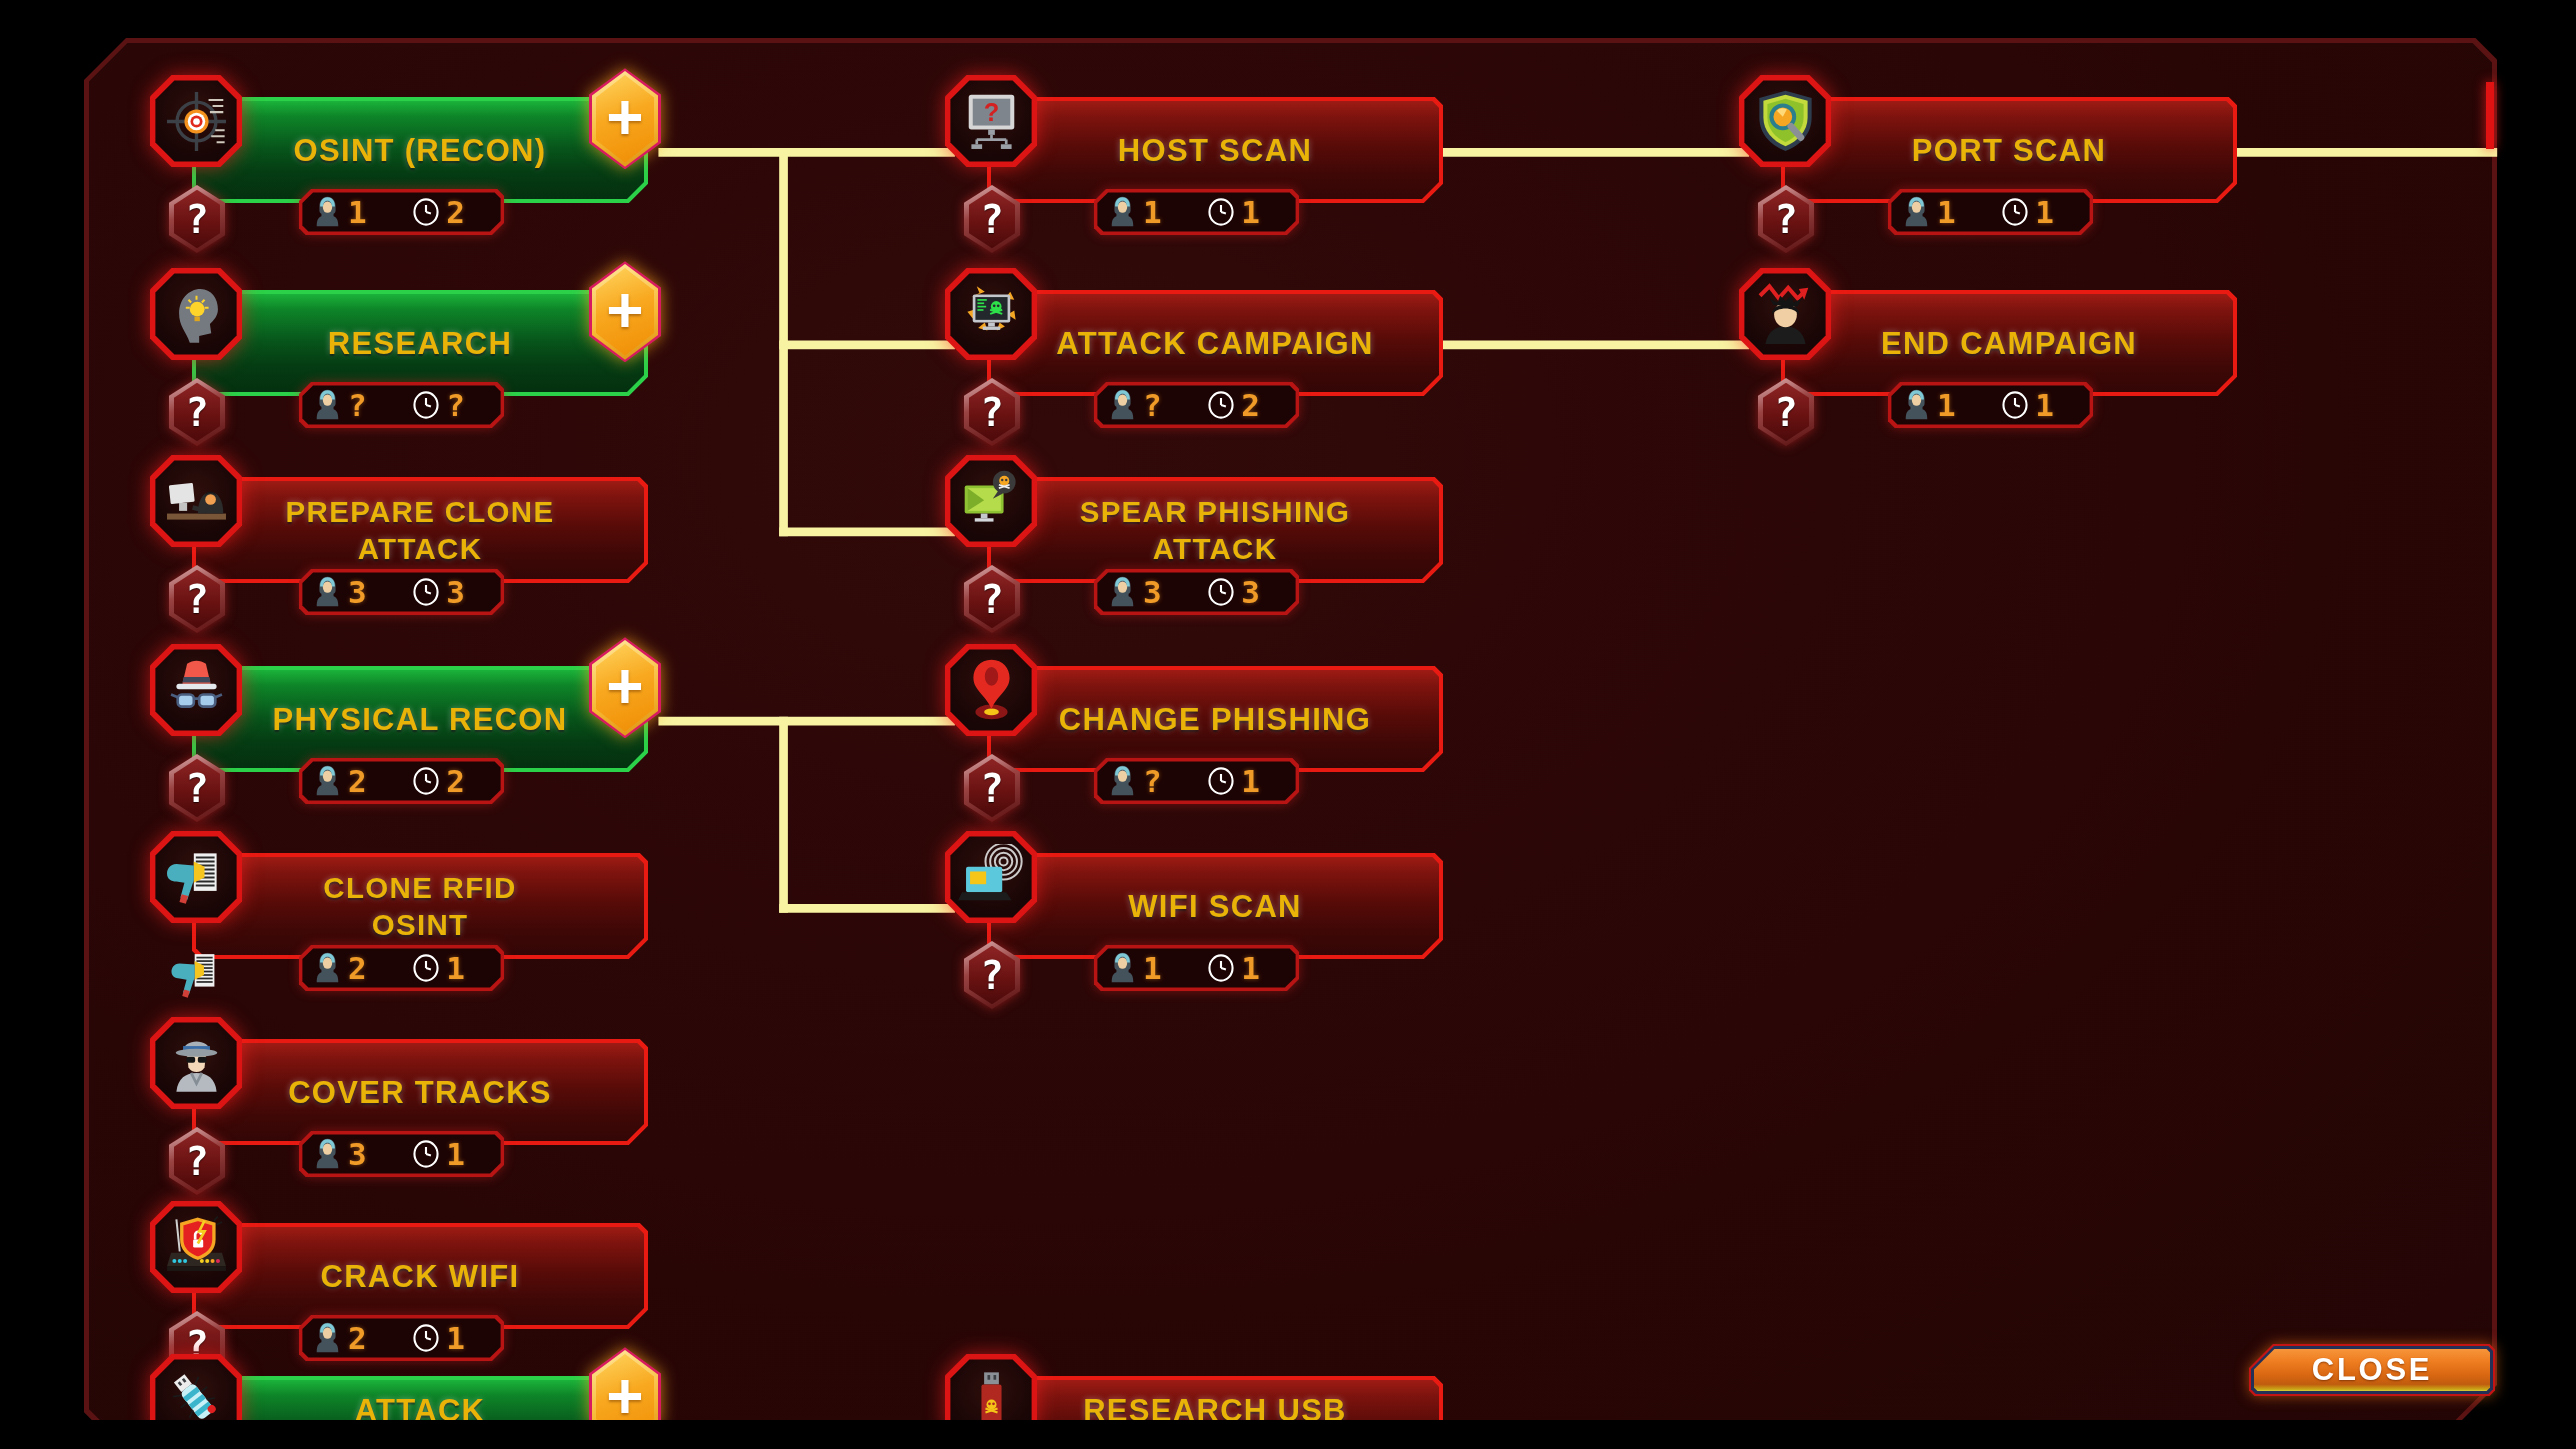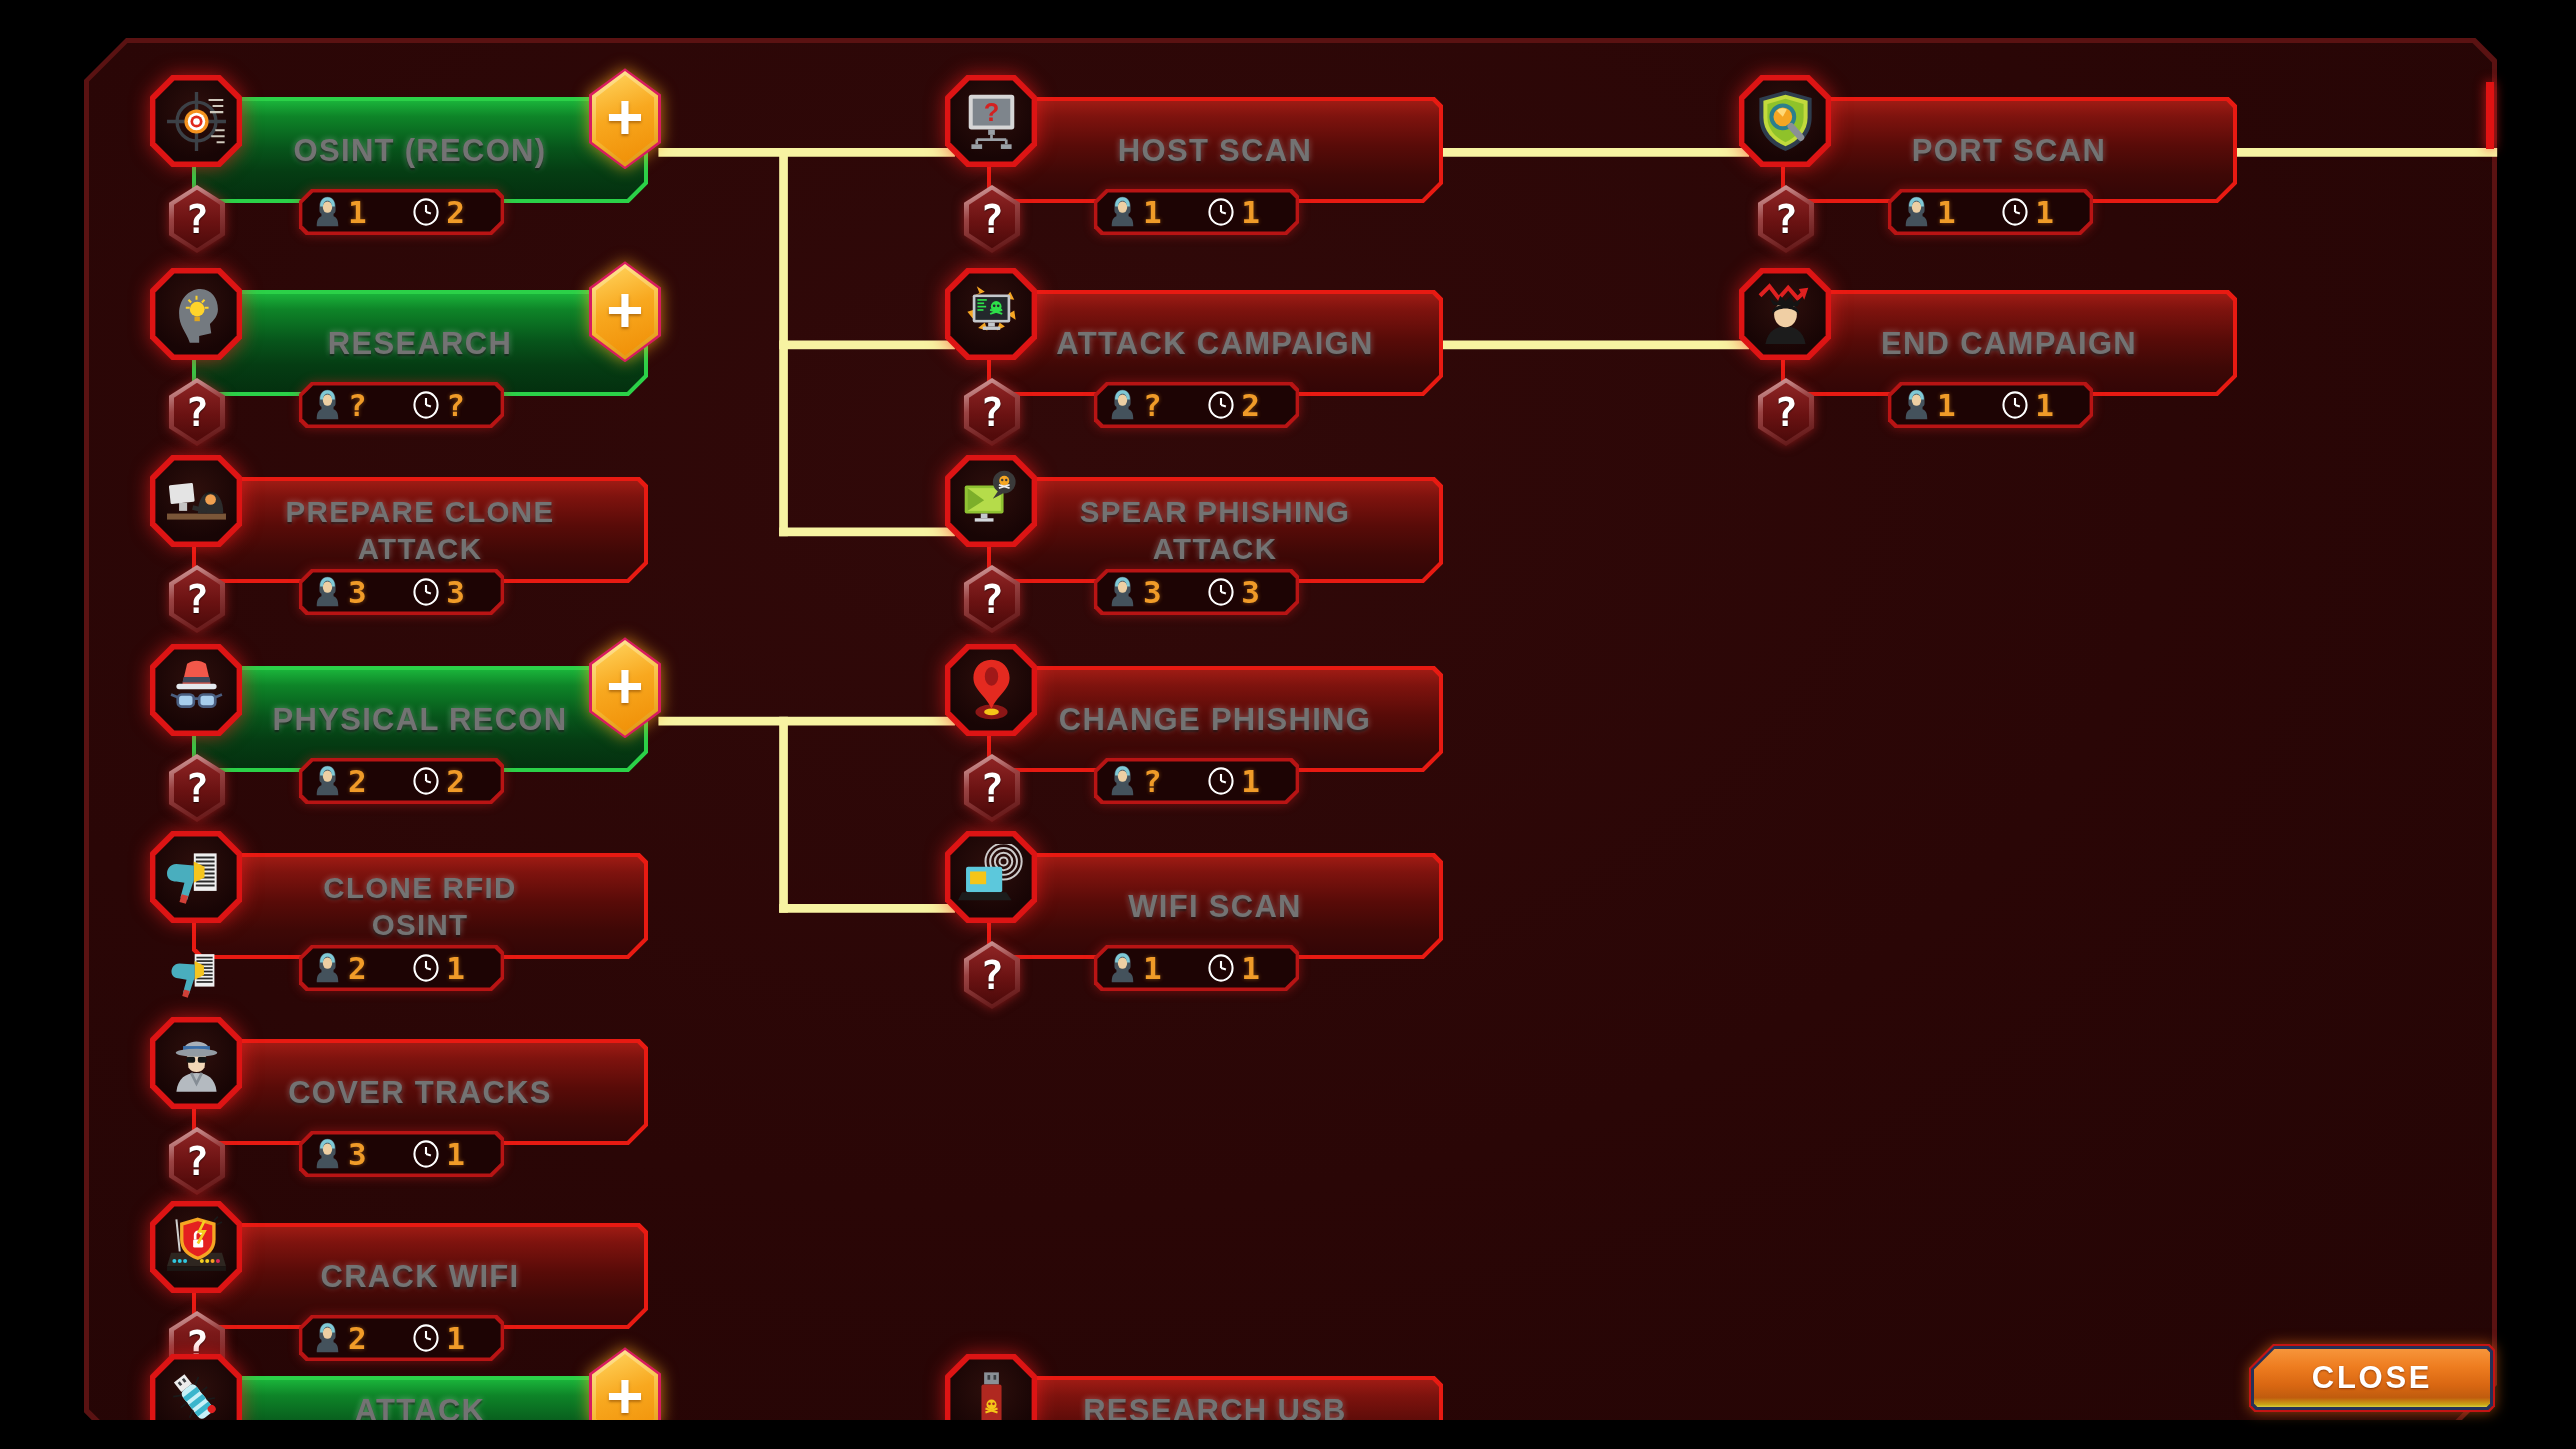--- a/index.html
+++ b/index.html
@@ -33,21 +33,21 @@
     clip-path:polygon(17px 0, calc(100% - 6.7px) 0, 100% 6.7px, 100% calc(100% - 17px),
       calc(100% - 17px) 100%, 6.7px 100%, 0 calc(100% - 6.7px), 0 17px);}
   .node.green .bar{filter:drop-shadow(0 0 12px rgba(40,230,80,.55));}
   .node.green .bar .b-edge{background:#2bd148;}
   .node.green .bar .b-in{background:linear-gradient(180deg,#1ab33a 0%,#0e8428 16%,#07551b 48%,#053d13 72%,#04300f 100%);}
   .node.red .bar{filter:drop-shadow(0 0 12px rgba(255,40,30,.5));}
   .node.red .bar .b-edge{background:#e81a12;}
   .node.red .bar .b-in{background:linear-gradient(180deg,#9e1b14 0%,#7e130e 16%,#580b08 46%,#3e0806 75%,#330606 100%);}
   .title{position:absolute;left:42px;top:22px;width:456px;height:106px;z-index:12;
     display:flex;flex-direction:column;align-items:center;justify-content:center;
-    color:#737373;font-weight:bold;font-size:31px;line-height:37px;letter-spacing:1.3px;
+    color:#eab308;font-weight:bold;font-size:31px;line-height:37px;letter-spacing:1.3px;
     text-shadow:0 0 6.7px rgba(255,255,255,.35),0 2px 2px rgba(0,0,0,.65);text-align:center;}
   .title.two{font-size:29.5px;}
   .node.cutoff .title{justify-content:flex-start;padding-top:16px;height:90px;}
   
   .tile{position:absolute;left:0;top:0;width:92px;height:92px;z-index:13;
     filter:drop-shadow(0 0 9.4px rgba(255,30,30,.6));}
   .tile .t-edge{position:absolute;inset:0;background:#dd1414;
     clip-path:polygon(21.5px 0, calc(100% - 21.5px) 0, 100% 21.5px, 100% calc(100% - 21.5px),
       calc(100% - 21.5px) 100%, 21.5px 100%, 0 calc(100% - 21.5px), 0 21.5px);}
   .tile .t-in{position:absolute;inset:5.4px;
@@ -85,21 +85,21 @@
       calc(100% - 12px) 100%, 6.7px 100%, 0 calc(100% - 6.7px), 0 12px);}
   .stats .s-in{position:absolute;inset:3.4px;background:#1d0404;
     clip-path:polygon(10.7px 0, calc(100% - 6px) 0, 100% 6px, 100% calc(100% - 10.7px),
       calc(100% - 10.7px) 100%, 6px 100%, 0 calc(100% - 6px), 0 10.7px);
     display:flex;align-items:center;padding-left:12px;box-sizing:border-box;}
   .stats svg{width:27px;height:31px;flex:0 0 auto;}
   .stats svg.clock{width:28px;height:28px;margin-left:34px;}
   .stats .val{color:#f09b28;font-family:"DejaVu Sans Mono",monospace;font-weight:bold;
     font-size:31px;margin-left:6.7px;min-width:29.5px;text-shadow:0 0 4px rgba(240,155,40,.45);}
   
-  #close-btn{position:absolute;left:2249px;top:1344px;width:246px;height:68px;z-index:70;
+  #close-btn{position:absolute;left:2249px;top:1344px;width:246px;height:52px;z-index:70;
     cursor:pointer;filter:drop-shadow(0 0 6.7px rgba(255,120,20,.55));}
   #close-btn .c1{position:absolute;inset:0;background:#c41414;
     clip-path:polygon(24px 0, calc(100% - 5.4px) 0, 100% 5.4px, 100% calc(100% - 5.4px),
       calc(100% - 5.4px) 100%, 5.4px 100%, 0 calc(100% - 5.4px), 0 24px);}
   #close-btn .c2{position:absolute;inset:2px;background:#253057;
     clip-path:polygon(23px 0, calc(100% - 4.7px) 0, 100% 4.7px, 100% calc(100% - 4.7px),
       calc(100% - 4.7px) 100%, 4.7px 100%, 0 calc(100% - 4.7px), 0 23px);}
   #close-btn .c3{position:absolute;inset:4.7px;
     background:linear-gradient(180deg,#f7953a 0%,#ee7d20 30%,#d96712 62%,#c05c0e 84%,#caa616 96%,#d8d040 100%);
     clip-path:polygon(21px 0, calc(100% - 4px) 0, 100% 4px, 100% calc(100% - 4px),

